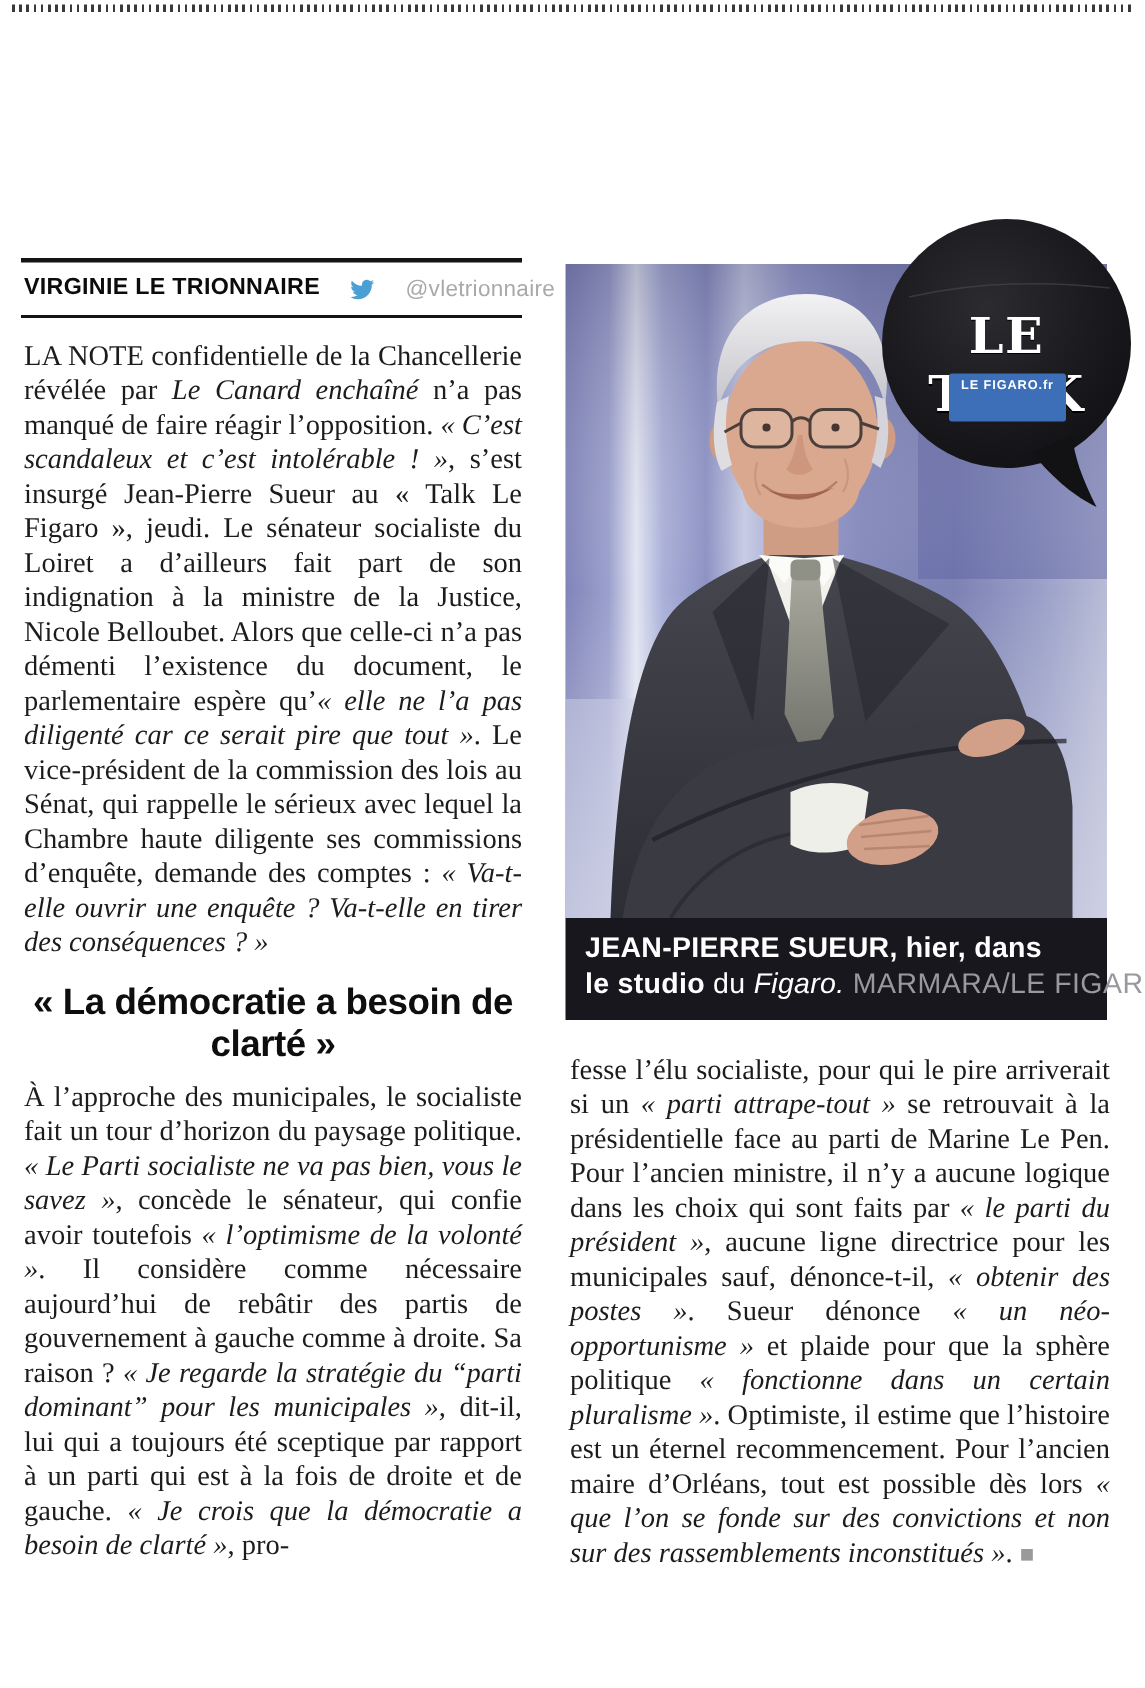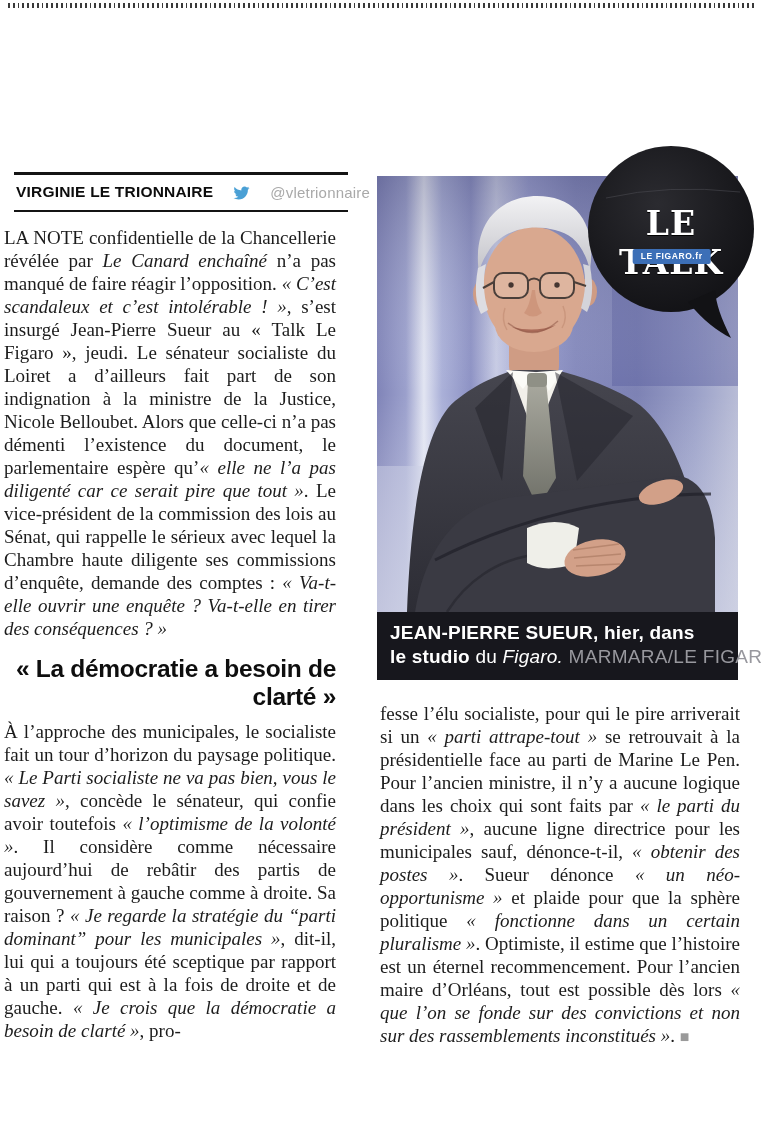--- a/index.html
+++ b/index.html
@@ -28,26 +28,26 @@
     font-family:"Liberation Sans", sans-serif;
   }
   .byline-author { font-weight:700; font-size:15.5px; letter-spacing:0.2px; color:#0c0c0c; white-space:nowrap; }
   .twitter-icon { width:19px; height:16px; flex:0 0 auto; margin-top:1px; }
   .byline-handle { font-size:15px; color:#a9a9a9; letter-spacing:0.2px; white-space:nowrap; }
   
   .bodytext {
     font-family:"Liberation Serif", serif; font-size:19px; line-height:23px;
     color:#1c1c1c; text-align:justify; hyphens:auto; -webkit-hyphens:auto;
   }
-  .col1 { position:absolute; left:4px; top:226px; width:332px; }
+  .col1 { position:absolute; left:16px; top:226px; width:332px; }
   .col2 { position:absolute; left:380px; top:702px; width:360px; }
   .subhead {
     font-family:"Liberation Sans", sans-serif; font-weight:700;
     font-size:24.5px; line-height:28px; letter-spacing:-0.3px; color:#0e0e0e;
-    margin:15px 0 9px; text-align:right; hyphens:none;
+    margin:15px 0 9px; text-align:center; hyphens:none;
   }
   .seg-it { font-style:italic; }
   .seg-b { font-weight:700; }
   .seg-bi { font-weight:400; font-style:italic; }
   .seg-credit { color:#98989e; font-weight:400; font-size:19px; letter-spacing:0.3px; }
   .seg-end-mark { color:#9a9a9a; font-style:normal; font-size:16px; }
   
   .photo-card { position:absolute; left:377px; top:176px; width:361px; height:504px; }
   .photo-visual { position:relative; width:361px; height:436px; overflow:hidden; background:#8a8fc0; }
   .photo-visual svg { display:block; width:100%; height:100%; }
@@ -62,21 +62,21 @@
   .talk-bubble svg { position:absolute; left:0; top:0; width:172px; height:192px; }
   .talk-title {
     position:absolute; left:0; top:58px; width:166px; text-align:center;
     font-family:"DejaVu Serif", serif; font-weight:700; font-size:33px;
     color:#ffffff; letter-spacing:1px; text-shadow:0 1px 0 #000;
   }
   .figaro-chip {
     position:absolute; left:50%; top:103px; transform:translateX(-53%);
     background:#3c6fb7; color:#ffffff; font-family:"Liberation Sans", sans-serif;
     font-weight:700; font-size:8.5px; letter-spacing:0.6px;
-    padding:2px 8px 3px; border-radius:2px; white-space:nowrap;
+    padding:2px 8px 20px; border-radius:2px; white-space:nowrap;
   }
 </style>
 </head>
 <body>
 
 <div class="page">
 
   <div class="dotted-rule"></div>
 
 

